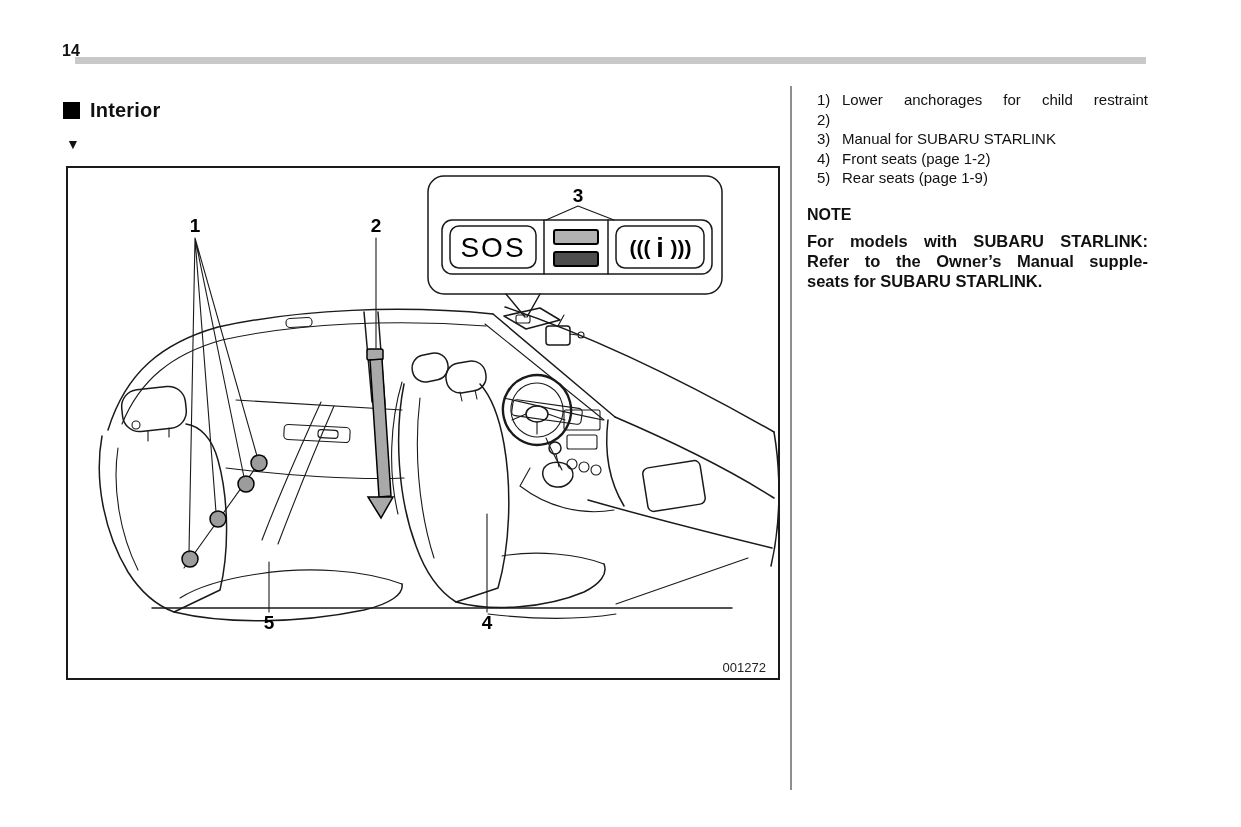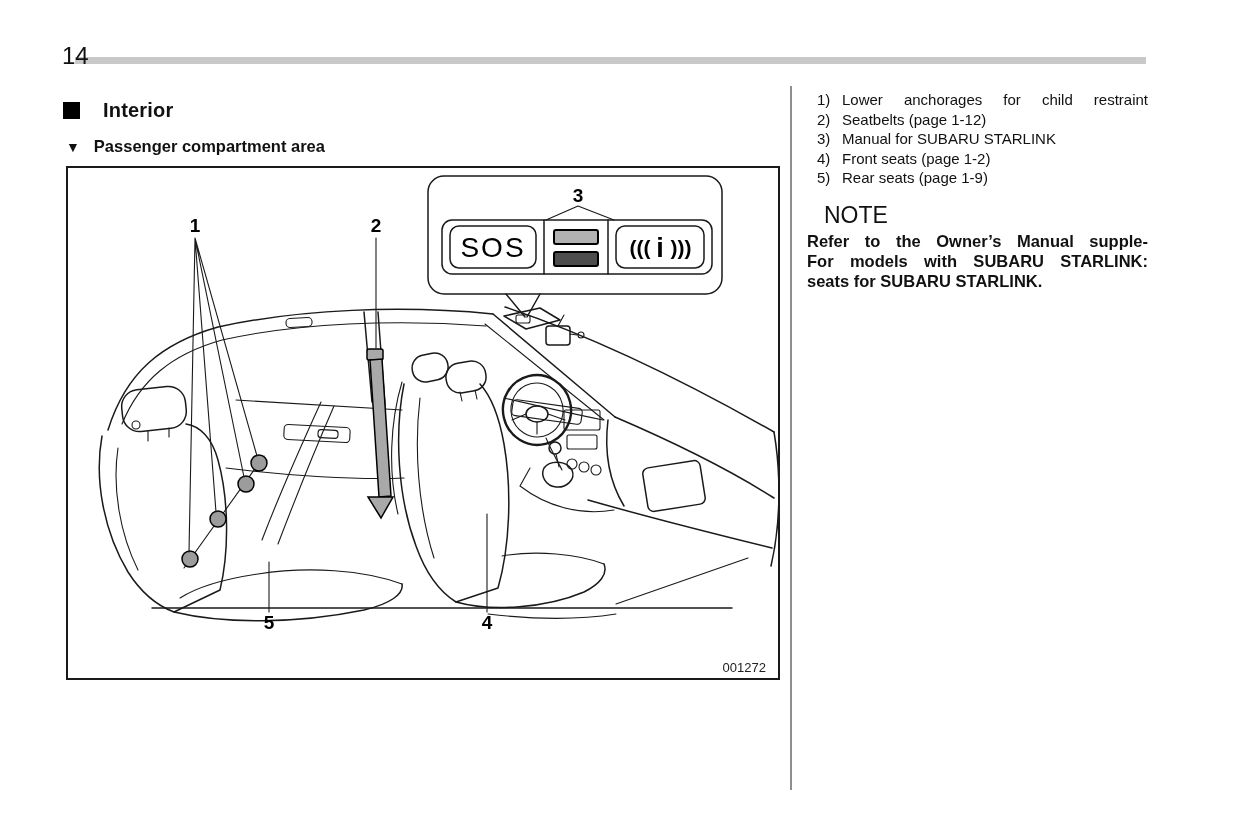--- a/index.html
+++ b/index.html
@@ -3,24 +3,24 @@
 <meta charset="utf-8">
 <style>
   html,body{margin:0;padding:0;}
   body{
     width:1241px;height:827px;position:relative;background:#ffffff;
     font-family:"Liberation Sans","DejaVu Sans",sans-serif;color:#111;
     overflow:hidden;
   }
   .abs{position:absolute;}
   
-  .pagenum{left:62px;top:42px;font-size:24px;font-weight:normal;z-index:2;text-align:center;}
+  .pagenum{left:62px;top:42px;font-size:16px;font-weight:bold;z-index:2;text-align:center;}
   .hrule{left:75px;top:57px;width:1071px;height:7px;background:#c9c9c9;z-index:1;}
   
-  .h-interior{left:63px;top:99px;display:flex;align-items:center;gap:23px;}
+  .h-interior{left:63px;top:99px;display:flex;align-items:center;gap:10px;}
   .h-interior .sq{width:17px;height:17px;background:#000;display:inline-block;}
   .h-interior .txt{font-size:20px;font-weight:bold;letter-spacing:.2px;}
   .h-sub{left:66px;top:137px;display:flex;align-items:center;gap:14px;}
   .h-sub .tri{font-size:14px;line-height:1;}
   .h-sub .txt{font-size:16.5px;font-weight:bold;}
   
   .figwrap{left:66px;top:166px;width:714px;height:514px;border:2px solid #1a1a1a;
     box-sizing:border-box;background:#fff;}
   svg .ln{fill:none;stroke:#1a1a1a;stroke-width:1.5;stroke-linejoin:round;stroke-linecap:round;}
   svg .thin{stroke-width:1.1;}
@@ -32,36 +32,35 @@
   svg .infoglyph{font-weight:bold;text-anchor:middle;}
   
   .vdivider{left:790px;top:86px;width:2px;height:704px;background:#8f8f8f;}
   
   .rightcol{left:807px;top:90px;width:341px;}
   .legend{font-size:15px;line-height:19.5px;}
   .lrow{display:flex;}
   .lnum{width:35px;flex:0 0 35px;padding-left:10px;box-sizing:border-box;}
   .ltxt{flex:1;}
   .jline{text-align:justify;text-align-last:justify;}
-  .note-title{font-size:23px;font-weight:normal;margin-top:15px;line-height:24px;margin-left:17px;}
+  .note-title{font-size:16px;font-weight:bold;margin-top:15px;line-height:24px;}
   .note-body{font-size:16.5px;font-weight:bold;line-height:20px;margin-top:4px;}
 </style>
 </head>
 <body>
 
 <div class="abs pagenum">14</div>
 <div class="abs hrule"></div>
 
 <div class="abs h-interior">
   <span class="sq"></span>
   <span class="txt">Interior</span>
 </div>
 <div class="abs h-sub">
   <span class="tri">▼</span>
-  <span class="txt">Passenger compartment area</span>
 </div>
 
 <div class="abs figwrap">
 <svg width="710" height="510" viewBox="0 0 710 510">
 
   <g>
 
     <path class="ln" d="M40,262 C58,204 94,175 150,159 C232,141 334,137 425,146"></path>
     <path class="ln thin" d="M54,256 C72,212 104,186 154,172 C230,155 328,151 418,158"></path>
     <rect class="ln thin" x="218" y="150" width="26" height="9" rx="4" transform="rotate(-3 231 154)"></rect>
@@ -199,35 +198,34 @@
 <div class="abs rightcol">
   <div class="legend">
     <div class="lrow">
       <span class="lnum">1)</span>
       <span class="ltxt">
         <div class="jline">Lower anchorages for child restraint</div>
       </span>
     </div>
     <div class="lrow">
       <span class="lnum">2)</span>
-      <span class="ltxt">Seatbelts (page 1-12)</span>
     </div>
     <div class="lrow">
       <span class="lnum">3)</span>
       <span class="ltxt">Manual for SUBARU STARLINK</span>
     </div>
     <div class="lrow">
       <span class="lnum">4)</span>
       <span class="ltxt">Front seats (page 1-2)</span>
     </div>
     <div class="lrow">
       <span class="lnum">5)</span>
       <span class="ltxt">Rear seats (page 1-9)</span>
     </div>
   </div>
 
   <div class="note-title">NOTE</div>
   <div class="note-body">
+    <div class="jline">For models with SUBARU STARLINK:</div>
     <div class="jline">Refer to the Owner’s Manual supple-</div>
-    <div class="jline">For models with SUBARU STARLINK:</div>
     <div>seats for SUBARU STARLINK.</div>
   </div>
 </div>
 
 </body></html>

